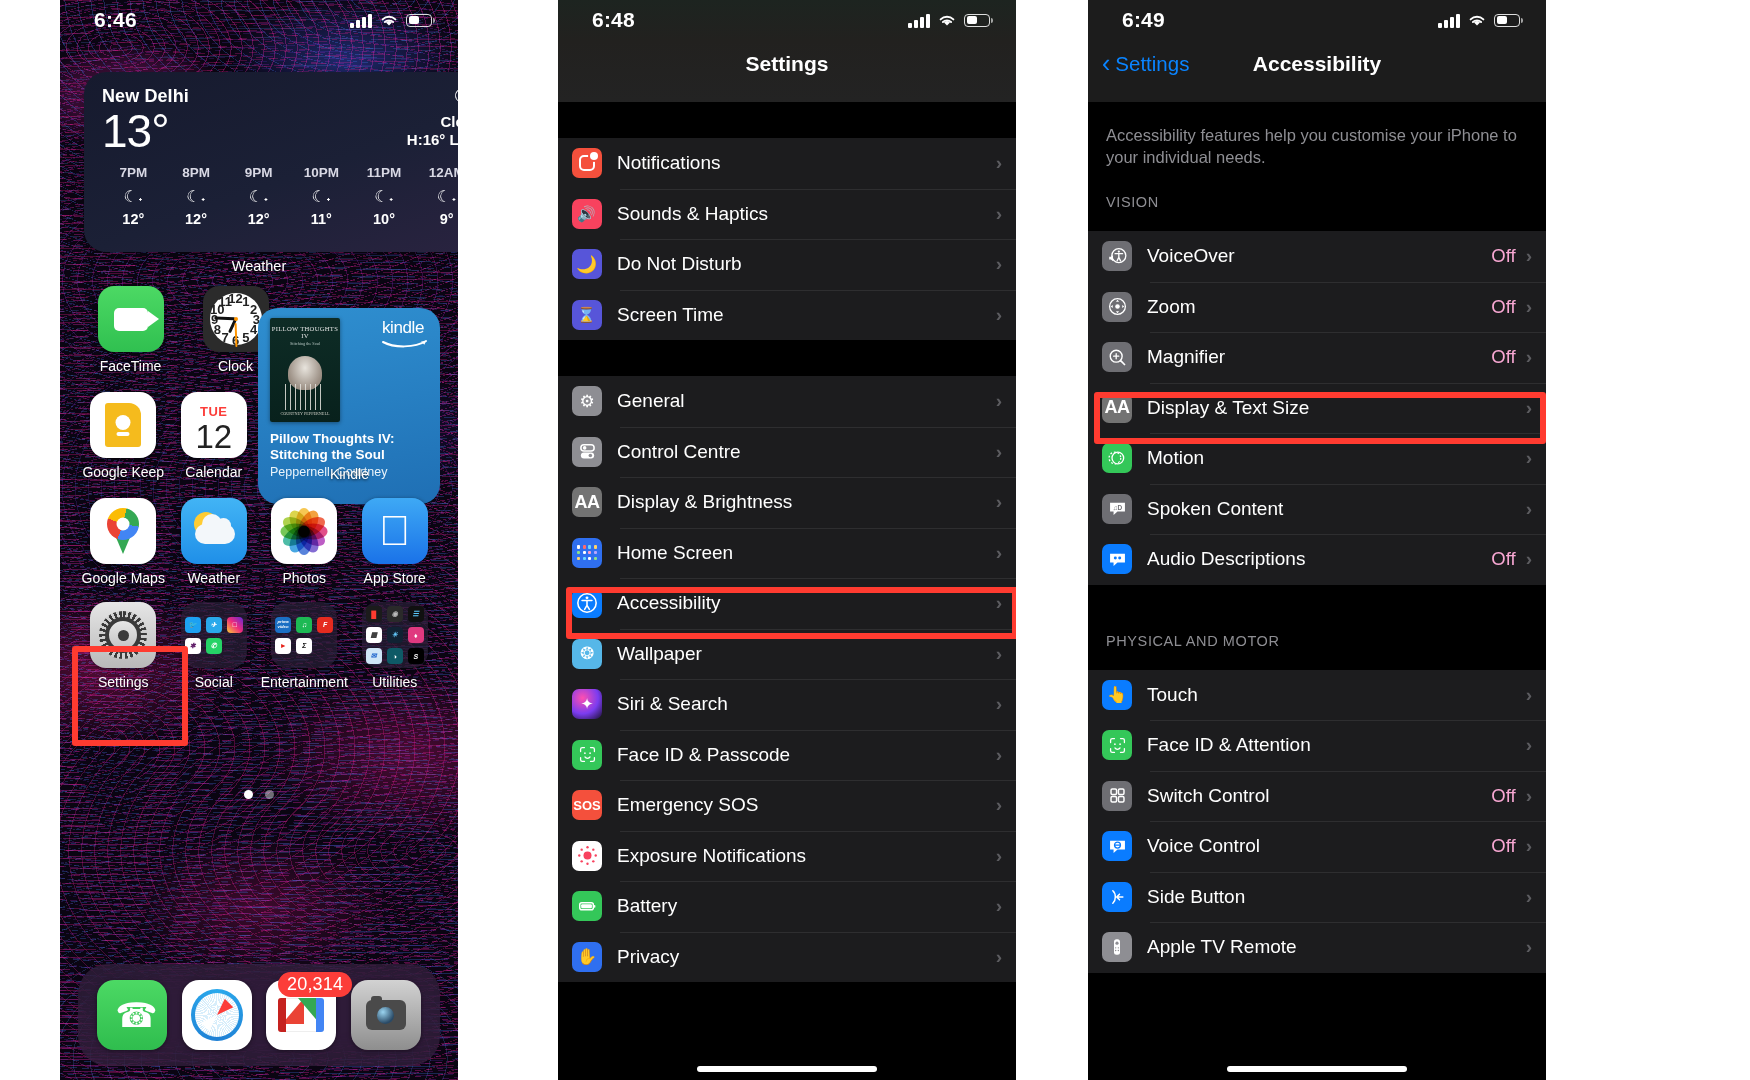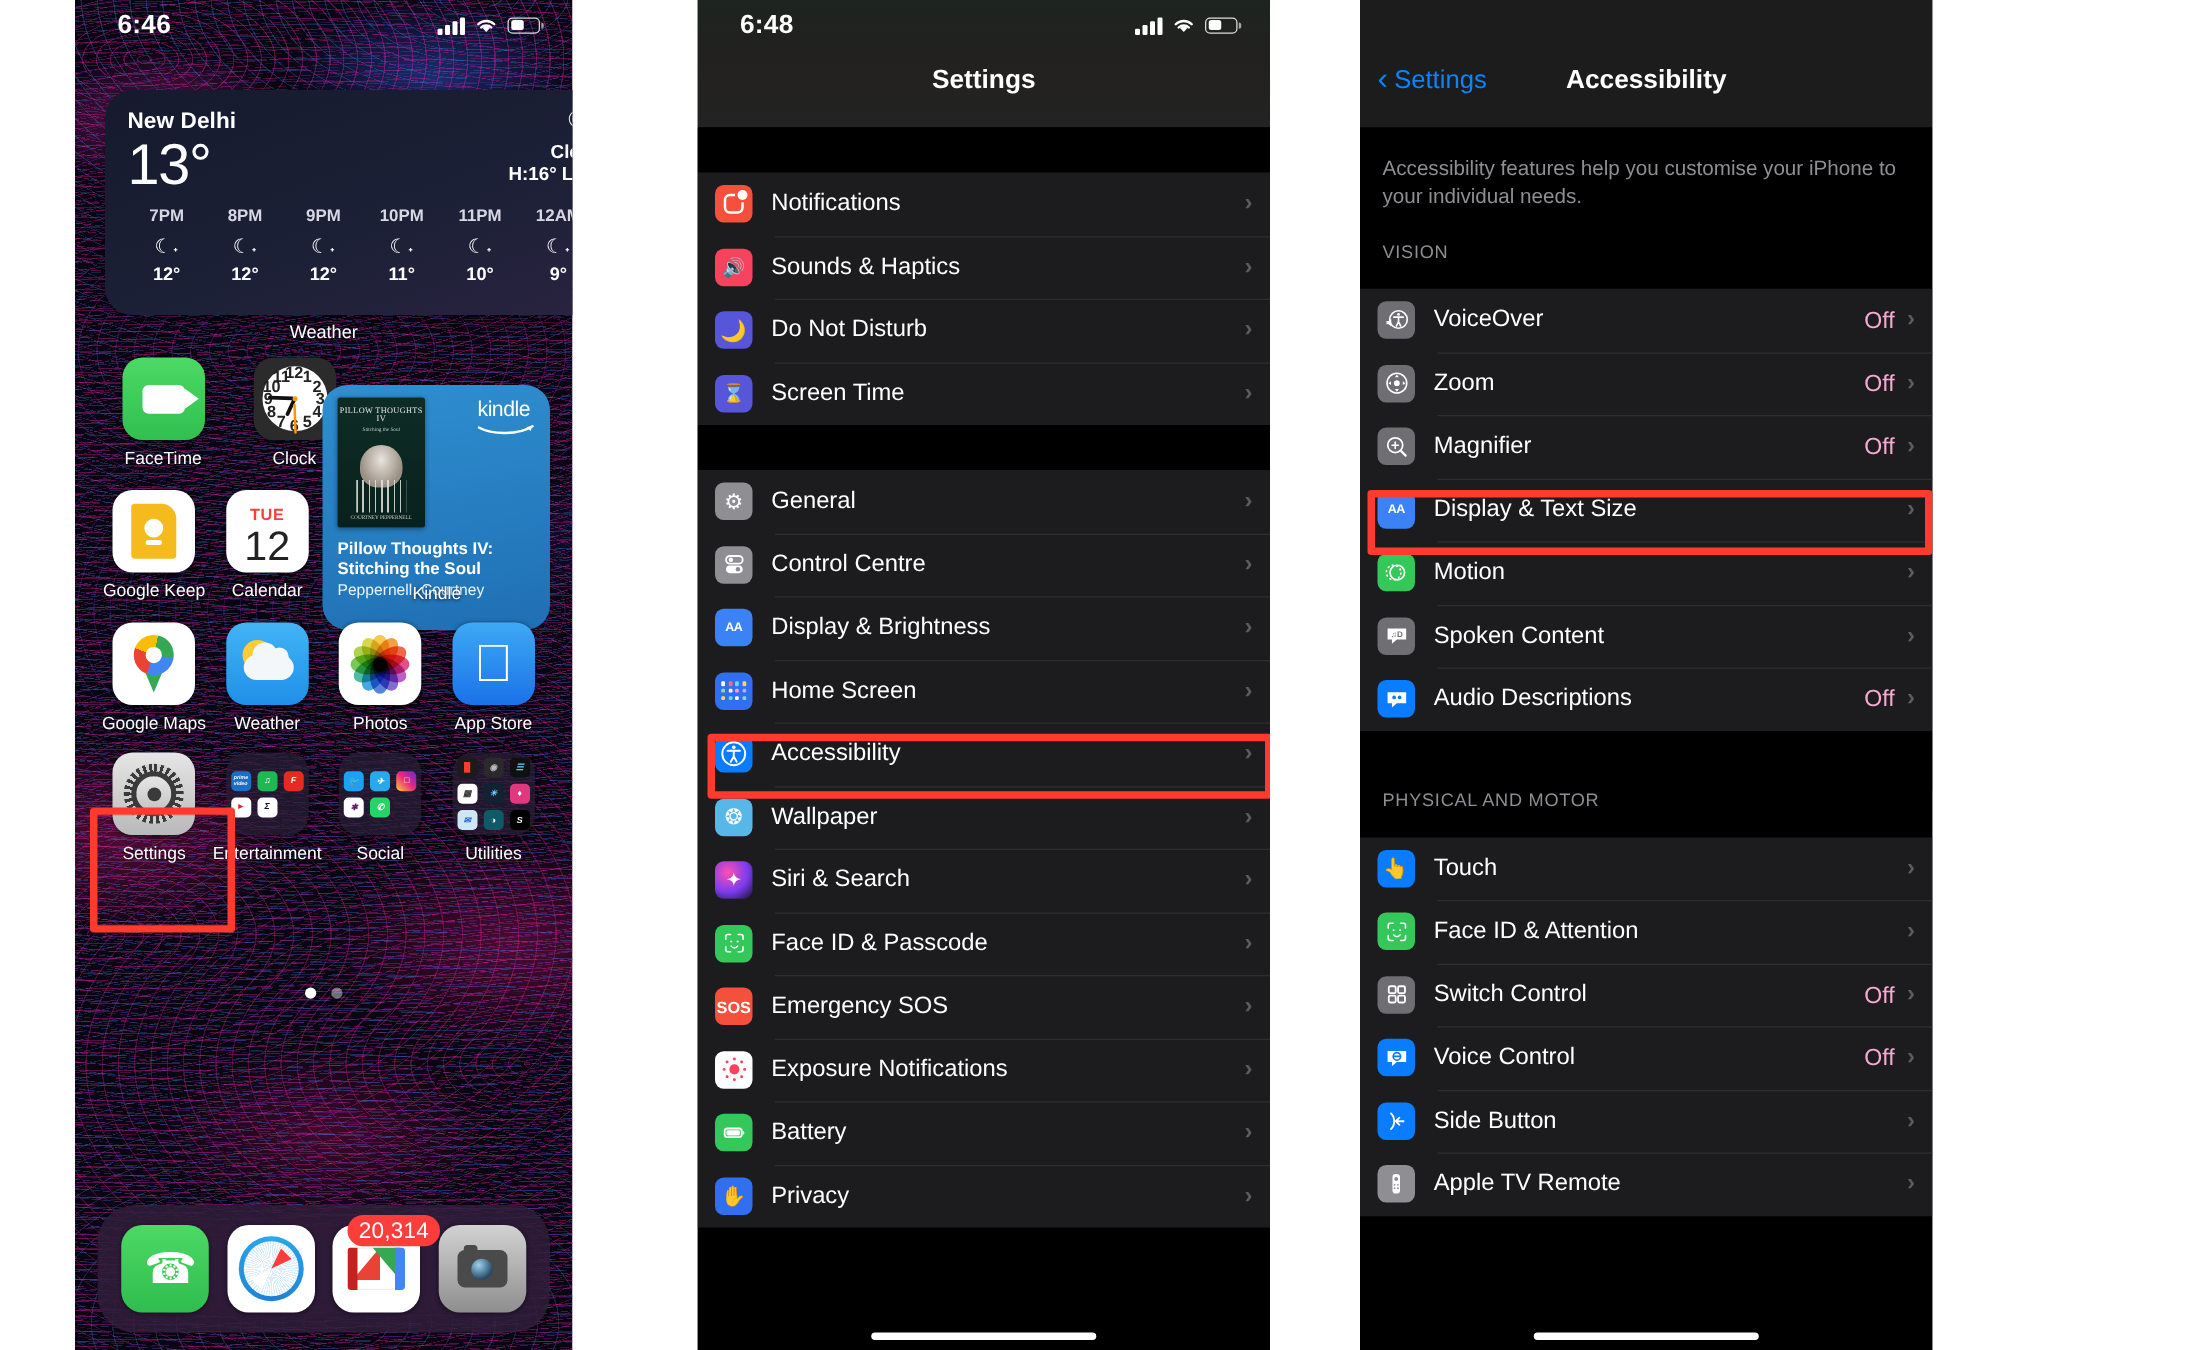--- a/index.html
+++ b/index.html
@@ -244,21 +244,21 @@
 
   
   .g-notif { background:#f4503c; }
   .g-notif .sq { width:16px; height:16px; border:2.6px solid #fff; border-radius:5px; }
   .g-notif .pip { position:absolute; right:4px; top:3.5px; width:8px; height:8px; border-radius:50%; background:#fff; box-shadow: 0 0 0 2px #f4503c; }
   .g-sounds { background:#f8425e; }
   .g-dnd { background:#5755d9; }
   .g-screentime { background:#5755d9; }
   .g-general { background:#8e8e93; }
   .g-control { background:#8e8e93; }
-  .g-aa { background:#3b82f6; color:#fff; font-size: 10px; font-weight:700; letter-spacing:-.5px; }
+  .g-aa { background:#737373; color:#fff; font-size: 18px; font-weight:700; letter-spacing:-.5px; }
   .g-home { background:#2f6ff0; }
   .g-home .dots { display:grid; grid-template-columns: repeat(4, 3.4px); gap: 2.2px; }
   .g-home .dots i { width:3.4px; height:3.4px; border-radius:1px; display:block; }
   .g-access { background:#0a7cff; }
   .g-wall { background:#56b7e8; }
   .g-siri { background: radial-gradient(circle at 35% 30%, #ff4fb0, #7b3cf0 55%, #1a1030 100%); }
   .g-faceid { background:#34c759; }
   .g-sos { background:#f4503c; color:#fff; font-size: 13px; font-weight:800; }
   .g-exposure { background:#fff; }
   .g-battery { background:#34c759; }
@@ -479,42 +479,42 @@
       <div class="row" style="margin-top:16px;">
         <div class="cell">
           <div class="icon-box ic-settings">
               <span class="gear"></span>
             </div>
           <div class="app-label">Settings</div>
         </div>
         <div class="cell">
           <div class="icon-box folder">
             <span class="folder-grid">
+              <i class="mini" style="background:#1da1f2;">🐦</i>
+              <i class="mini" style="background:#29a9eb;">✈</i>
+              <i class="mini" style="background:linear-gradient(45deg,#f9ce34,#ee2a7b,#6228d7);">□</i>
+              <i class="mini" style="background:#fff;color:#611f69;">✱</i>
+              <i class="mini" style="background:#25d366;">✆</i>
+              <i class="mini" style="background:transparent;"></i>
+            </span>
+          </div>
+          <div class="app-label">Social</div>
+        </div>
+        <div class="cell">
+          <div class="icon-box folder">
+            <span class="folder-grid">
               <i class="mini" style="background:#1b6fc4;font-size:4.2px;line-height:1.1">prime<br>video</i>
               <i class="mini" style="background:#1db954;">♫</i>
               <i class="mini" style="background:#e52b1f;">F</i>
               <i class="mini" style="background:#fff;color:#e62117;">►</i>
               <i class="mini" style="background:#fff;color:#111;">Σ</i>
               <i class="mini" style="background:transparent;"></i>
             </span>
           </div>
           <div class="app-label">Entertainment</div>
-        </div>
-        <div class="cell">
-          <div class="icon-box folder">
-            <span class="folder-grid">
-              <i class="mini" style="background:#1da1f2;">🐦</i>
-              <i class="mini" style="background:#29a9eb;">✈</i>
-              <i class="mini" style="background:linear-gradient(45deg,#f9ce34,#ee2a7b,#6228d7);">□</i>
-              <i class="mini" style="background:#fff;color:#611f69;">✱</i>
-              <i class="mini" style="background:#25d366;">✆</i>
-              <i class="mini" style="background:transparent;"></i>
-            </span>
-          </div>
-          <div class="app-label">Social</div>
         </div>
         <div class="cell">
           <div class="icon-box folder">
             <span class="folder-grid">
               <i class="mini" style="background:#1b1b1b;color:#ff3b30;">█</i>
               <i class="mini" style="background:#2a2a2a;color:#bbb;">◉</i>
               <i class="mini" style="background:#101010;color:#5ac8fa;">☰</i>
               <i class="mini" style="background:#fff;color:#333;">▦</i>
               <i class="mini" style="background:#123;color:#6cf;">☀</i>
               <i class="mini" style="background:#e0397f;">♦</i>
@@ -769,20 +769,39 @@
 
       <div class="homebar"></div>
     </div>
 
     <div class="hibox" style="left:8px; top:587px; width:452px; height:52px;"></div>
   </div>
 
   <div class="phone" id="phone-access">
     <div class="ios-screen">
       <div class="ios-nav plain">
+        <div class="statusbar">
+          <div class="status-time">6:49</div>
+          <div class="status-right">
+            <span class="sig">
+                <i></i>
+                <i></i>
+                <i></i>
+                <i></i>
+              </span>
+            <svg width="20" height="15" viewBox="0 0 20 15">
+              <path d="M10 12.6 L7 9.4 a4.3 4.3 0 0 1 6 0 Z" fill="#fff"></path>
+              <path d="M3.6 6.4 a9.2 9.2 0 0 1 12.8 0" stroke="#fff" stroke-width="1.9" fill="none" stroke-linecap="round"></path>
+              <path d="M5.9 9 a6 6 0 0 1 8.2 0" stroke="#fff" stroke-width="1.9" fill="none" stroke-linecap="round"></path>
+            </svg>
+            <span class="batt">
+                <i></i>
+              </span>
+          </div>
+        </div>
         <div class="nav-back">
           <span class="chev">‹</span>
           <span>Settings</span>
         </div>
         <div class="nav-title">Accessibility</div>
       </div>
 
       <div class="ios-body">
         <div class="intro">Accessibility features help you customise your iPhone to your individual needs.</div>
         <div class="section-head">VISION</div>

